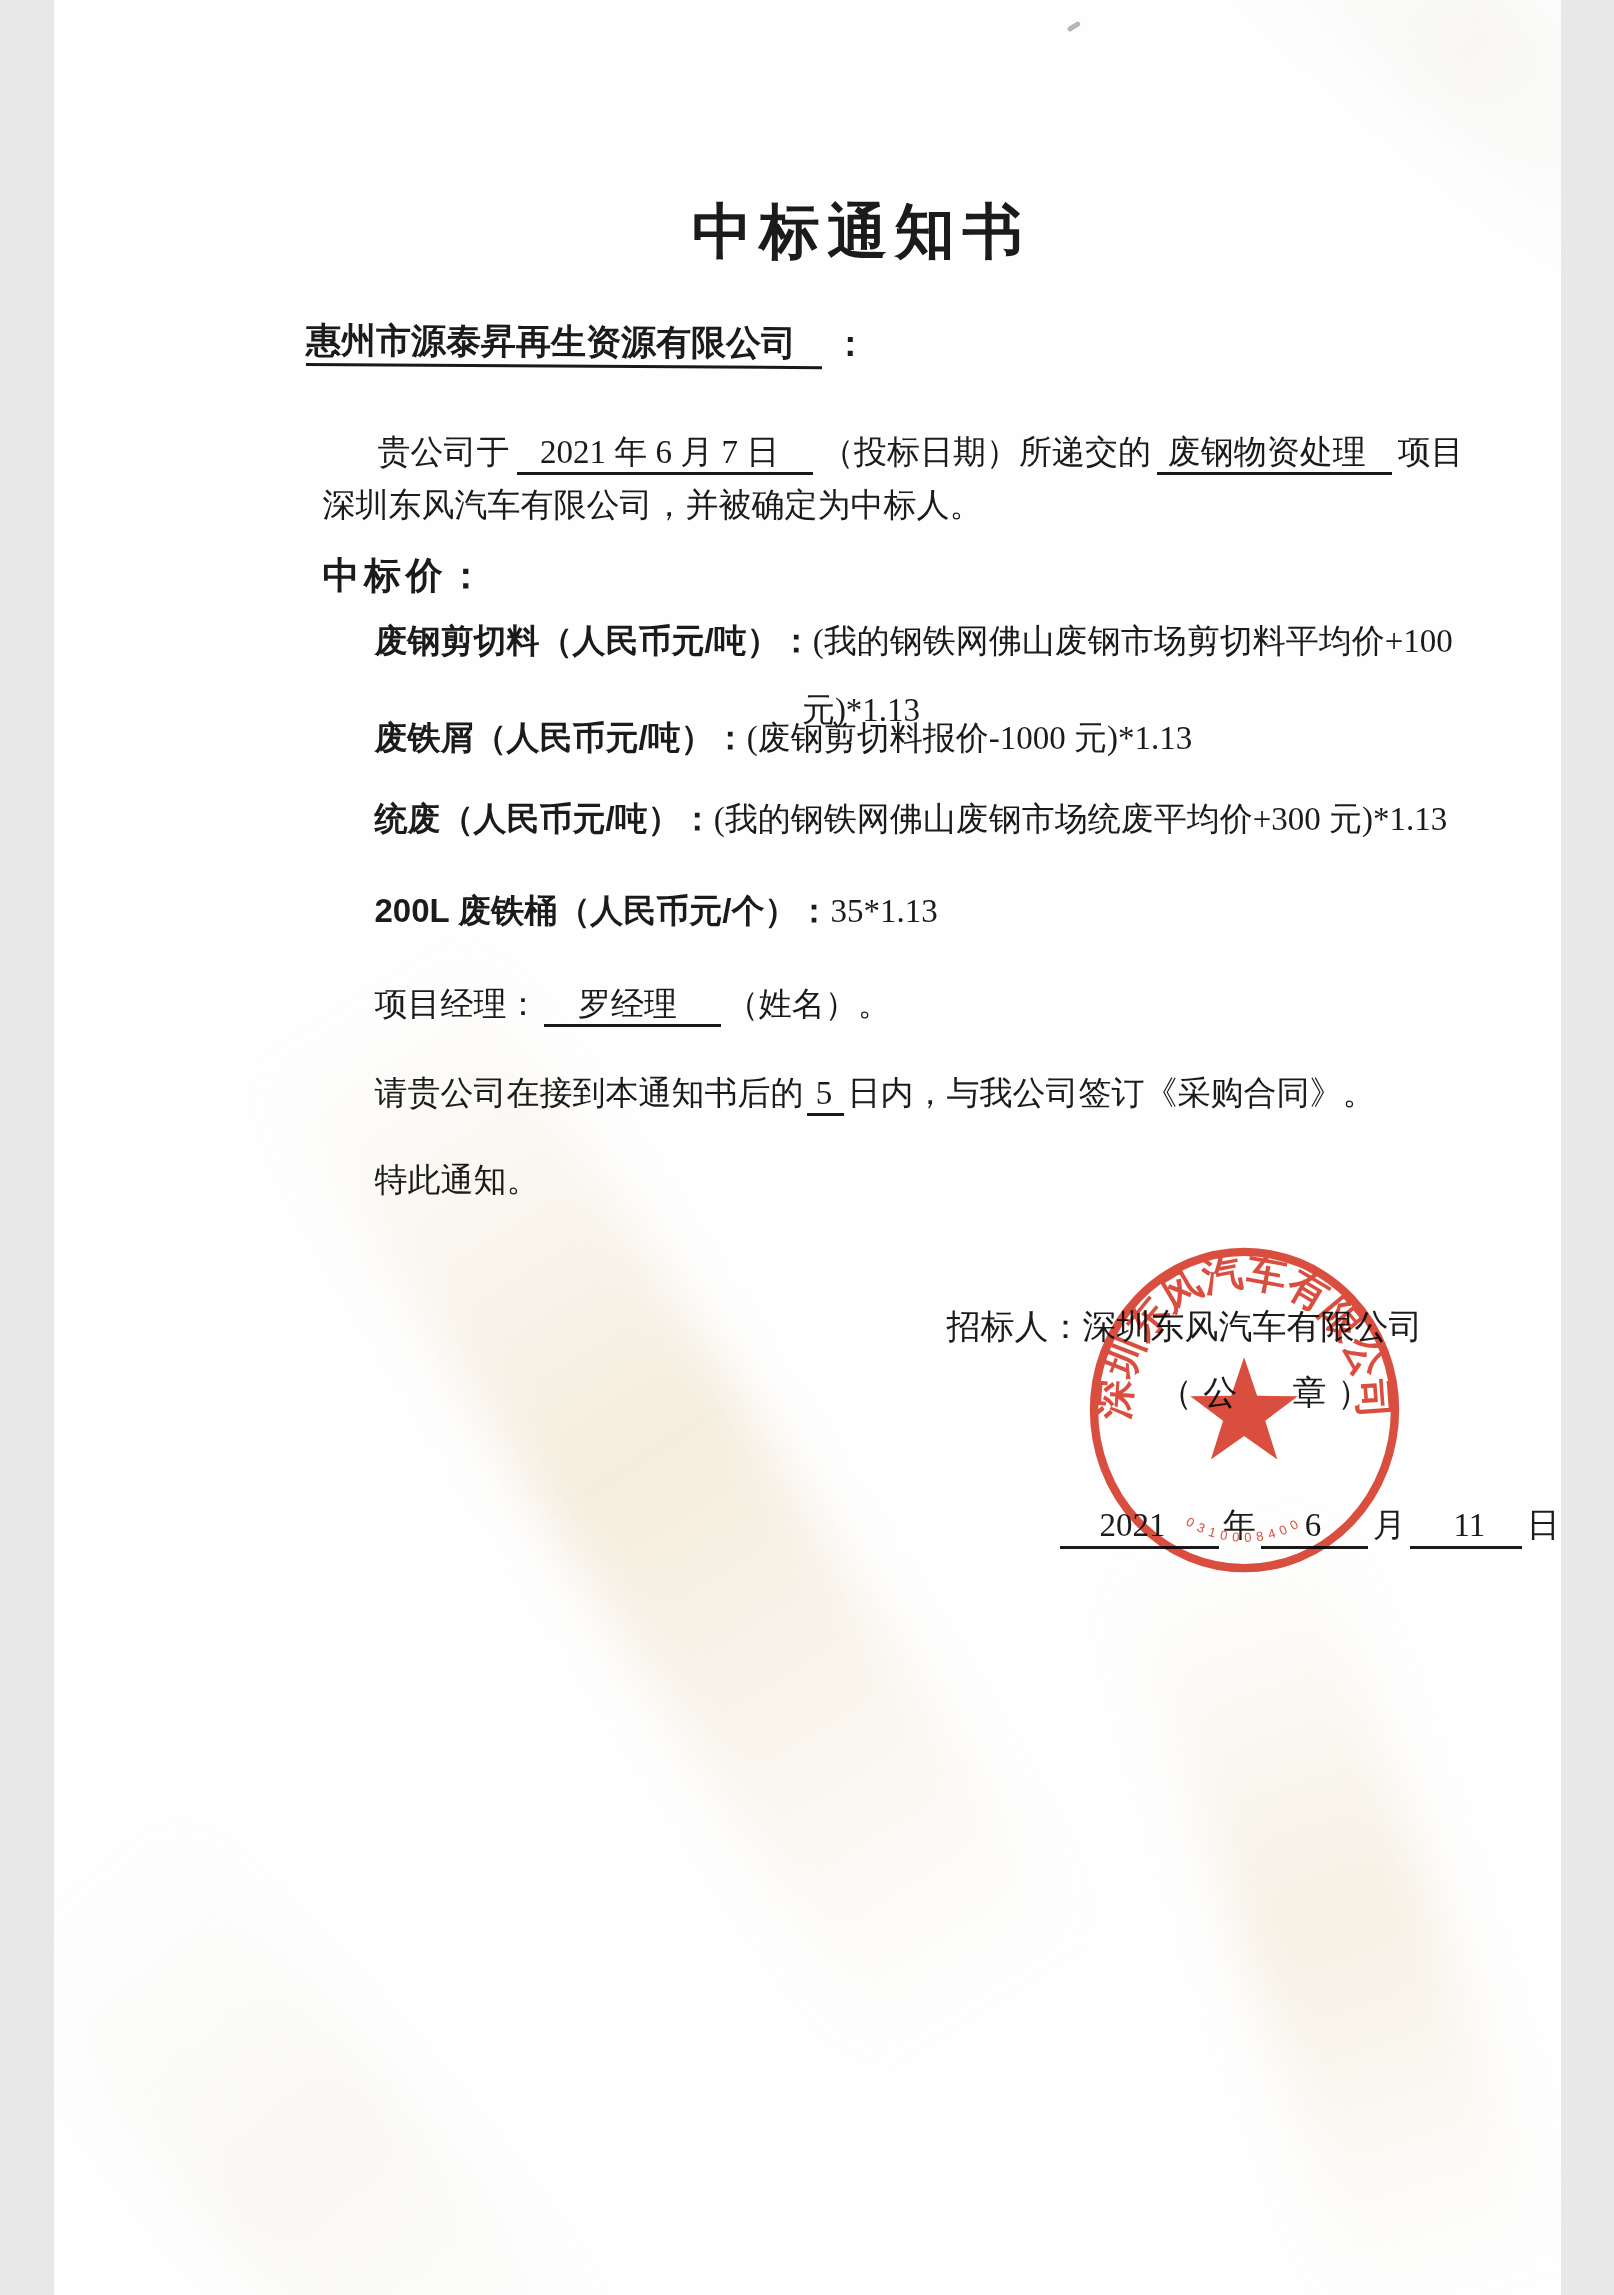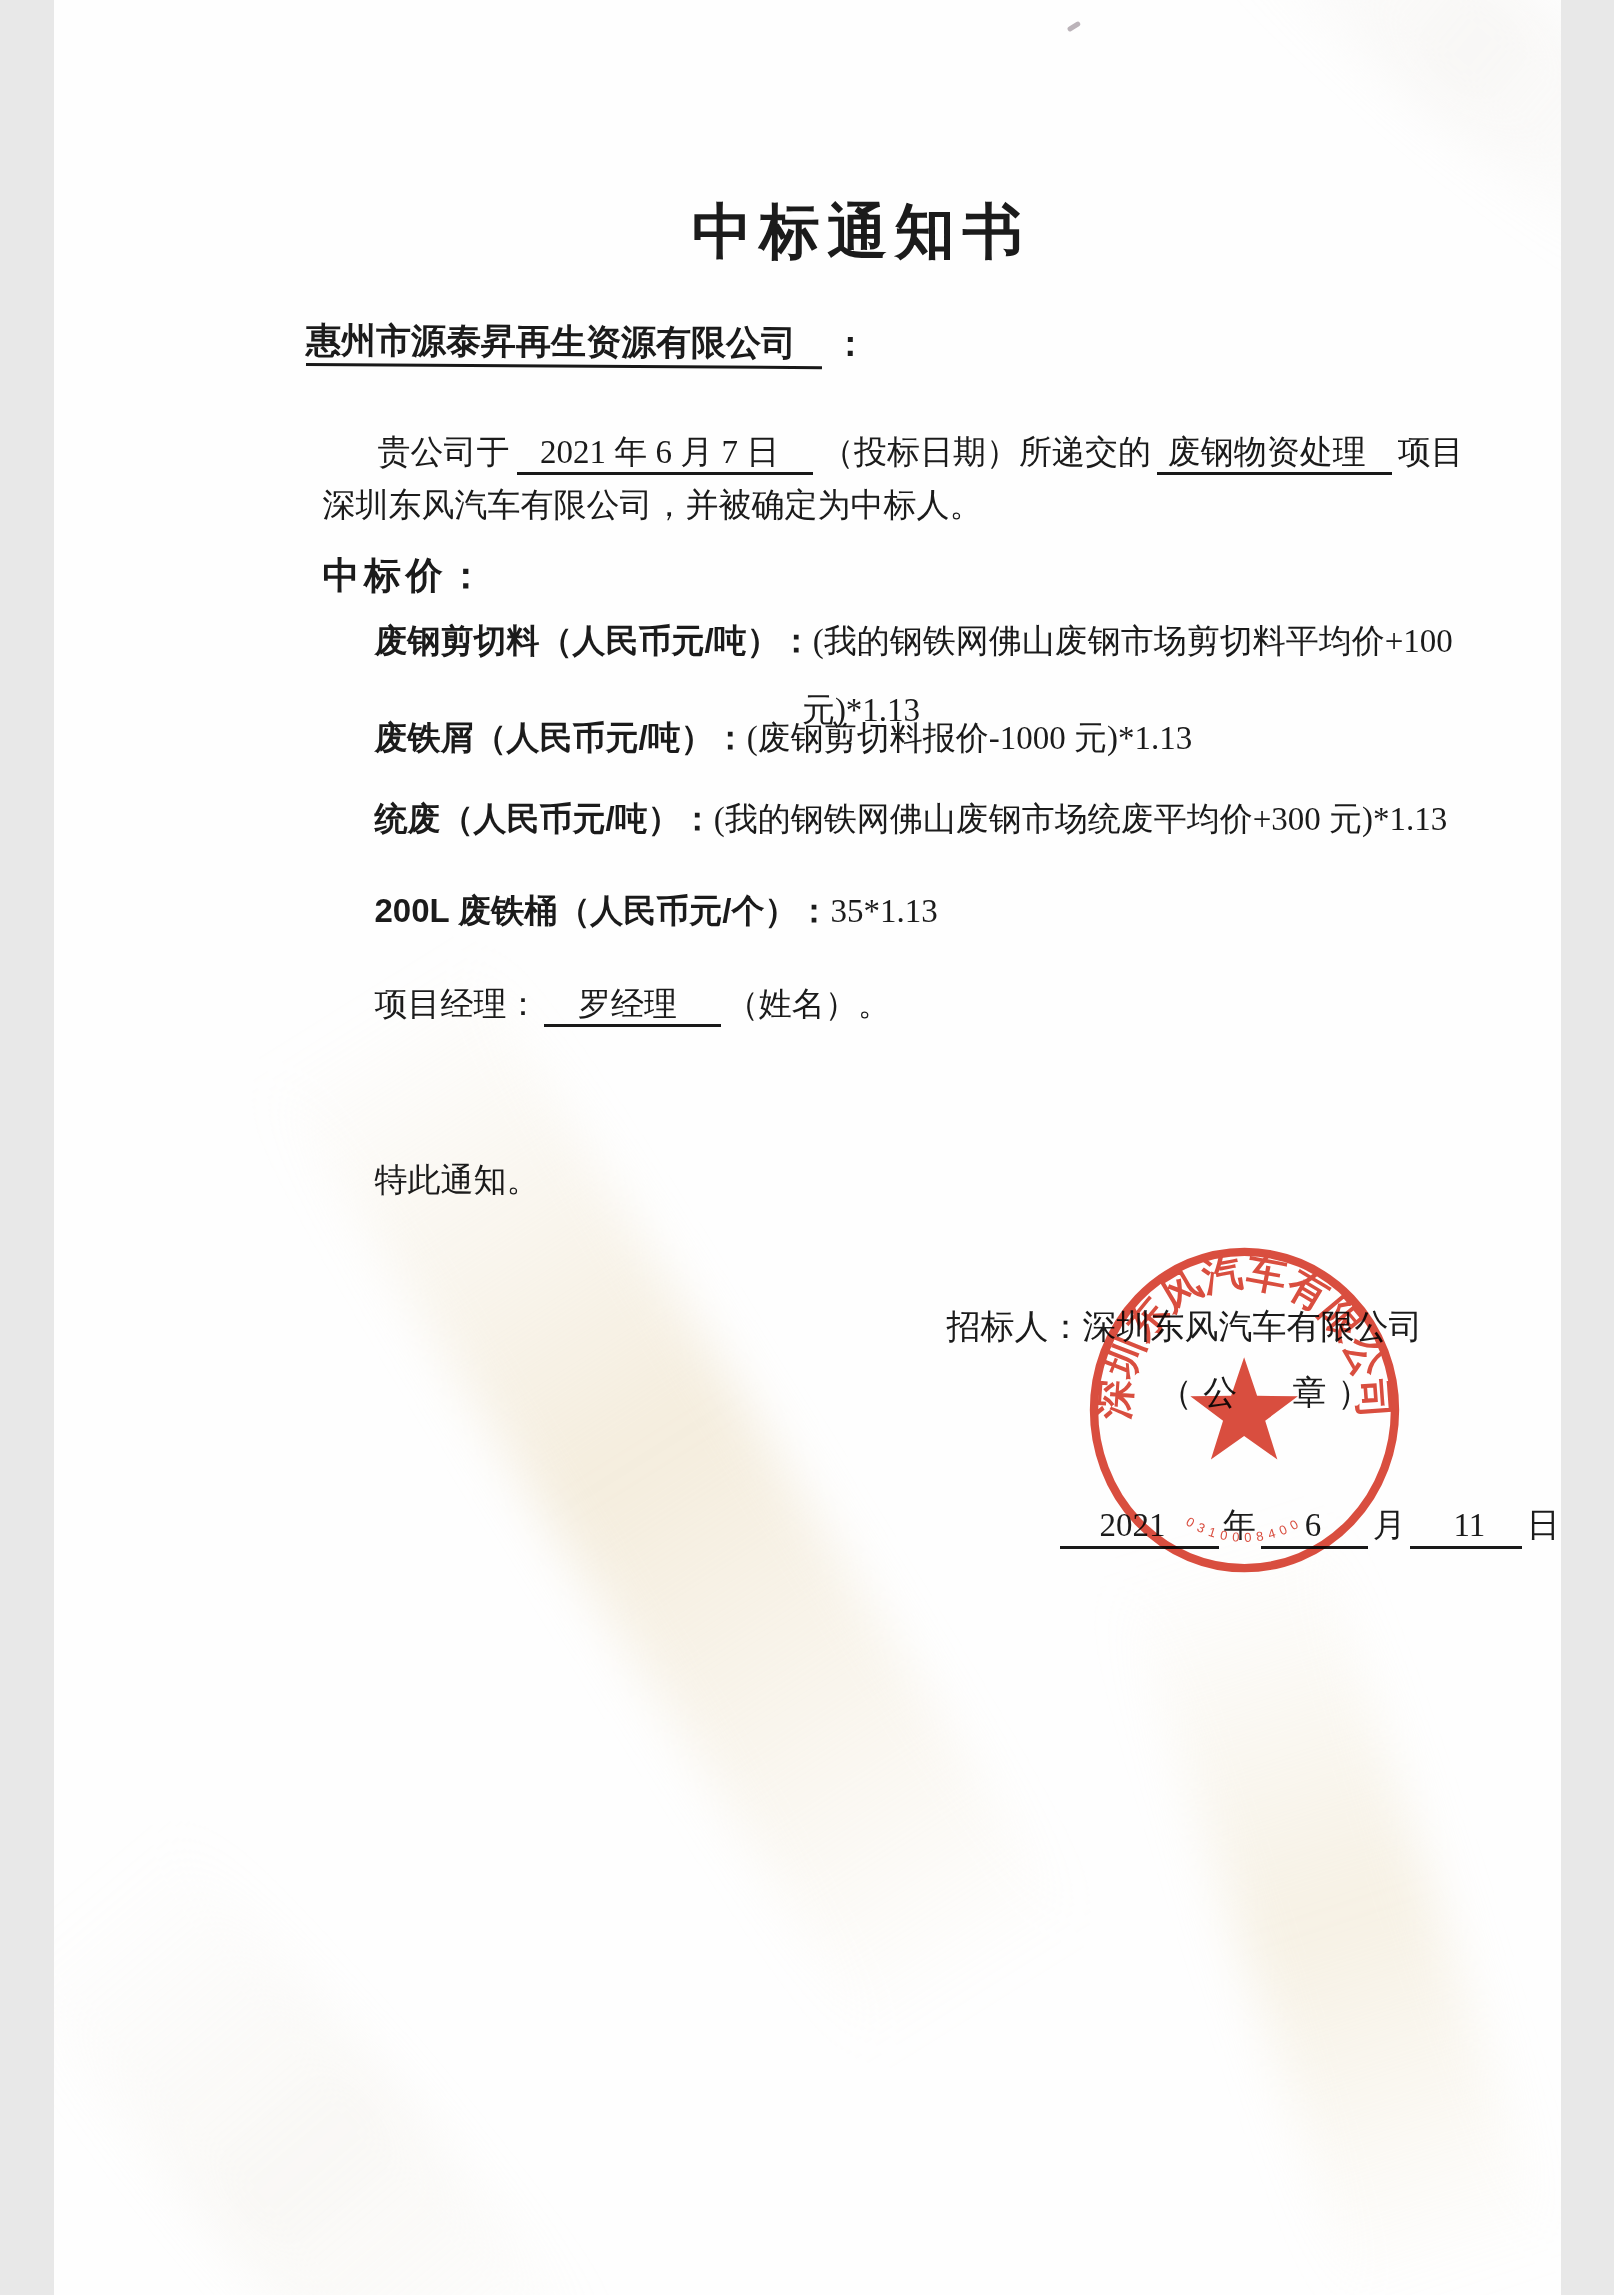--- a/index.html
+++ b/index.html
@@ -99,20 +99,23 @@
   </div>
 
   <div class="line p-line" style="top:890px">
     <span class="hei">200L 废铁桶（人民币元/个）：</span><span>35*1.13</span>
   </div>
 
   <div class="line p-line" style="top:984px">
     <span>项目经理：</span><span class="u manager-name">罗经理</span><span>（姓名）。</span>
   </div>
 
+  <div class="line p-line" style="top:1073px">
+    <span>请贵公司在接到本通知书后的</span><span class="u days">5</span><span>日内，与我公司签订《采购合同》。</span>
+  </div>
 
   <div class="line p-line" style="top:1160px">特此通知。</div>
 
   <div class="line bidder">
     <span>招标人：</span><span>深圳东风汽车有限公司</span>
   </div>
 
   <div class="line sealnote">（公　章）</div>
 
   <div class="line dateline">

